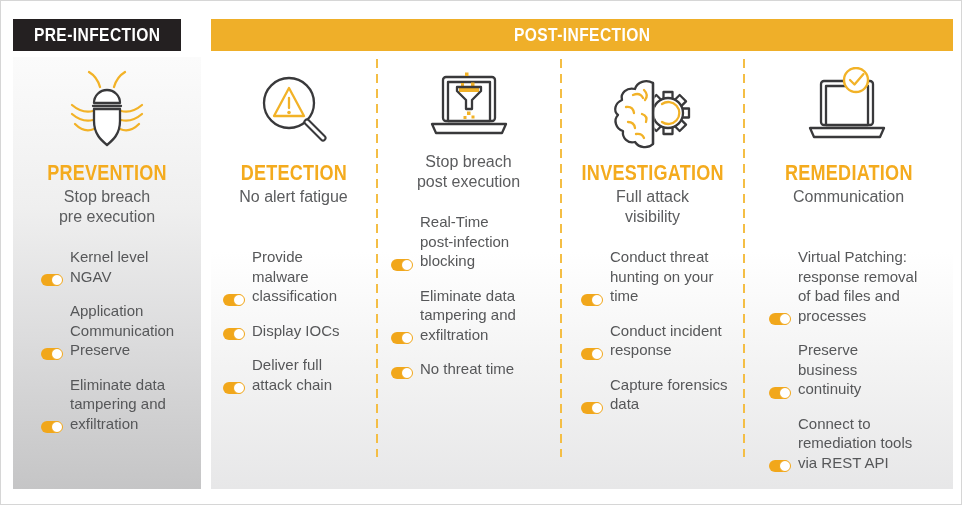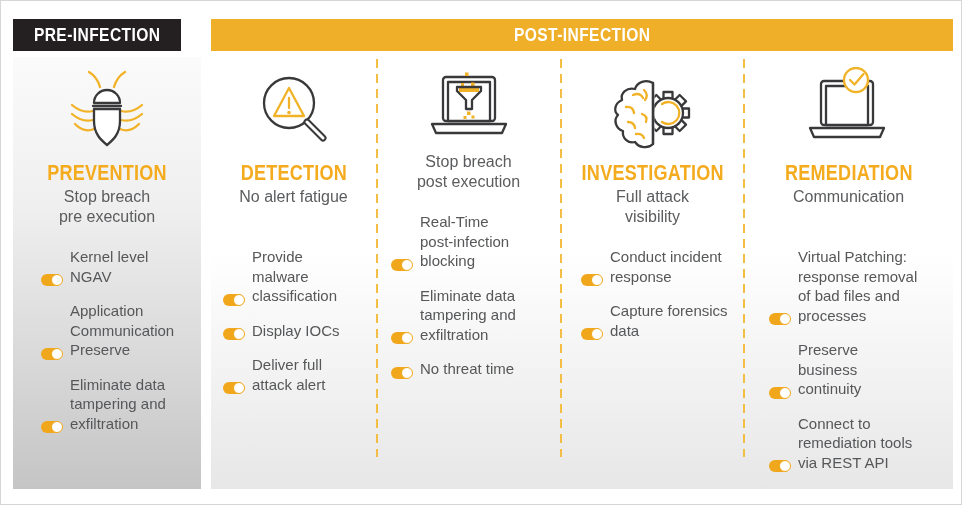--- a/index.html
+++ b/index.html
@@ -168,21 +168,21 @@
             <span class="toggle">
               <span class="knob"></span>
             </span>
             <span class="bullet-text">Display IOCs</span>
           </li>
           <li class="bullet">
             <span class="toggle">
               <span class="knob"></span>
             </span>
             <span class="bullet-text">Deliver full
-attack alert</span>
+attack chain</span>
           </li>
         </ul>
   </div>
 
   <div class="column col-containment">
     <div class="icon-wrap">
 
       <svg class="icon" width="100" height="80" viewBox="0 0 100 80">
         <rect class="dkf" x="24" y="6" width="52" height="44" rx="3"></rect>
         <rect class="dkf" x="29" y="11" width="42" height="39"></rect>
@@ -262,20 +262,28 @@
     <div class="col-title-wrap">
       <span class="col-title">INVESTIGATION</span>
     </div>
     <div class="col-subtitle">Full attack
 visibility</div>
     <ul class="bullets">
           <li class="bullet">
             <span class="toggle">
               <span class="knob"></span>
             </span>
+            <span class="bullet-text">Conduct threat
+hunting on your
+time</span>
+          </li>
+          <li class="bullet">
+            <span class="toggle">
+              <span class="knob"></span>
+            </span>
             <span class="bullet-text">Conduct incident
 response</span>
           </li>
           <li class="bullet">
             <span class="toggle">
               <span class="knob"></span>
             </span>
             <span class="bullet-text">Capture forensics
 data</span>
           </li>

